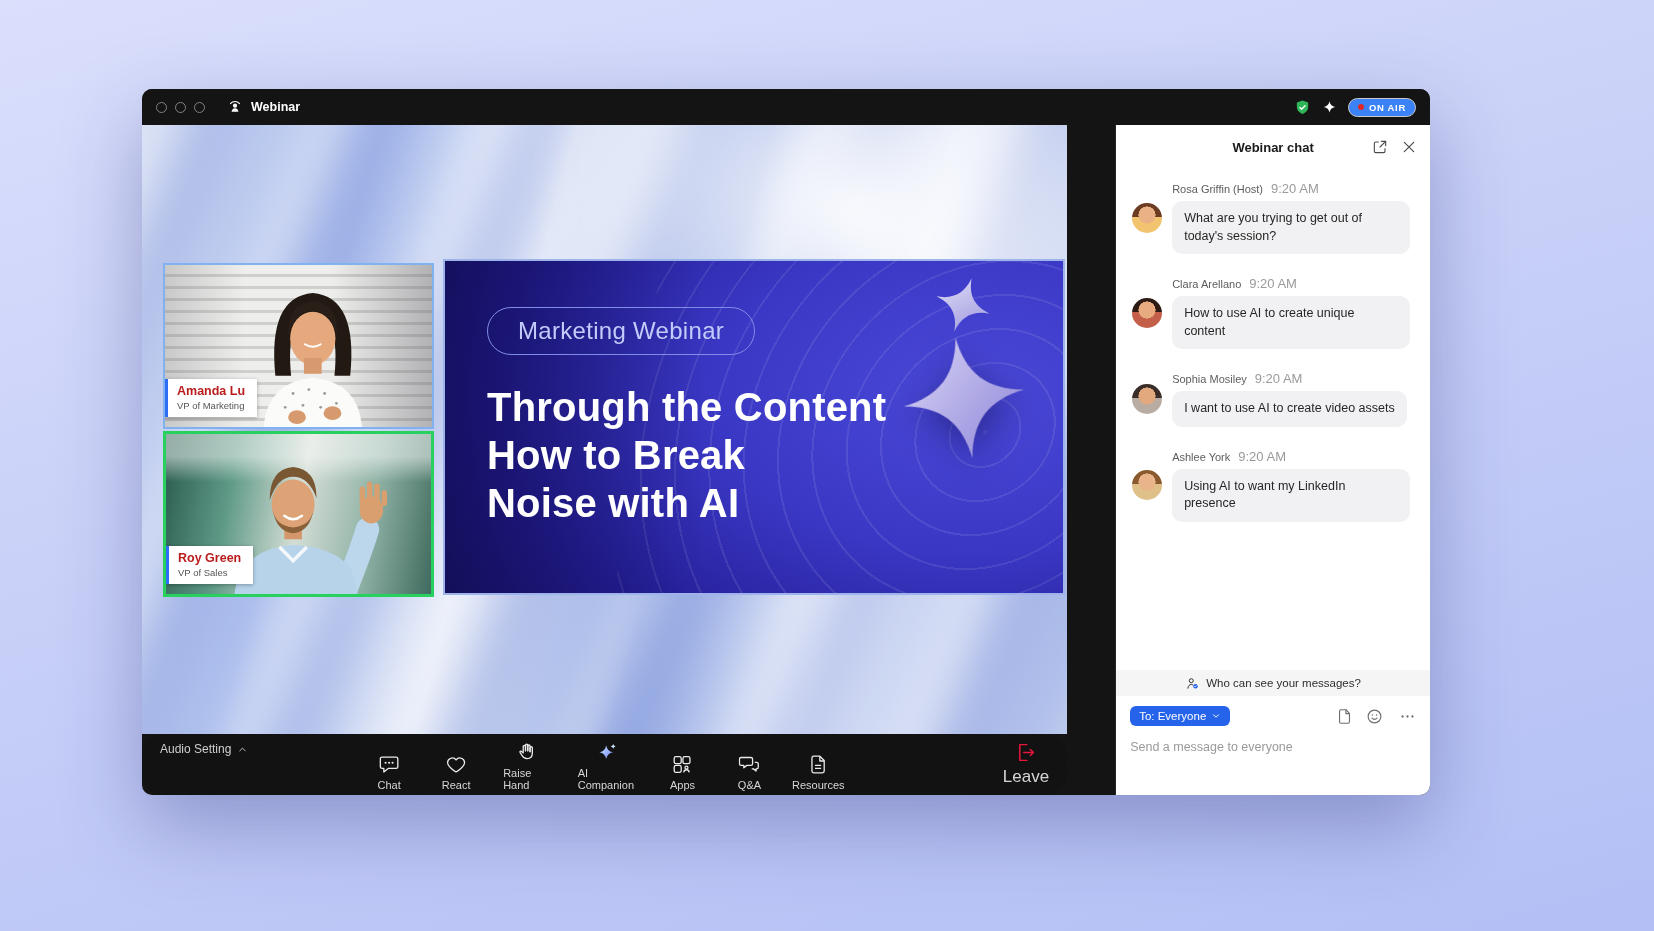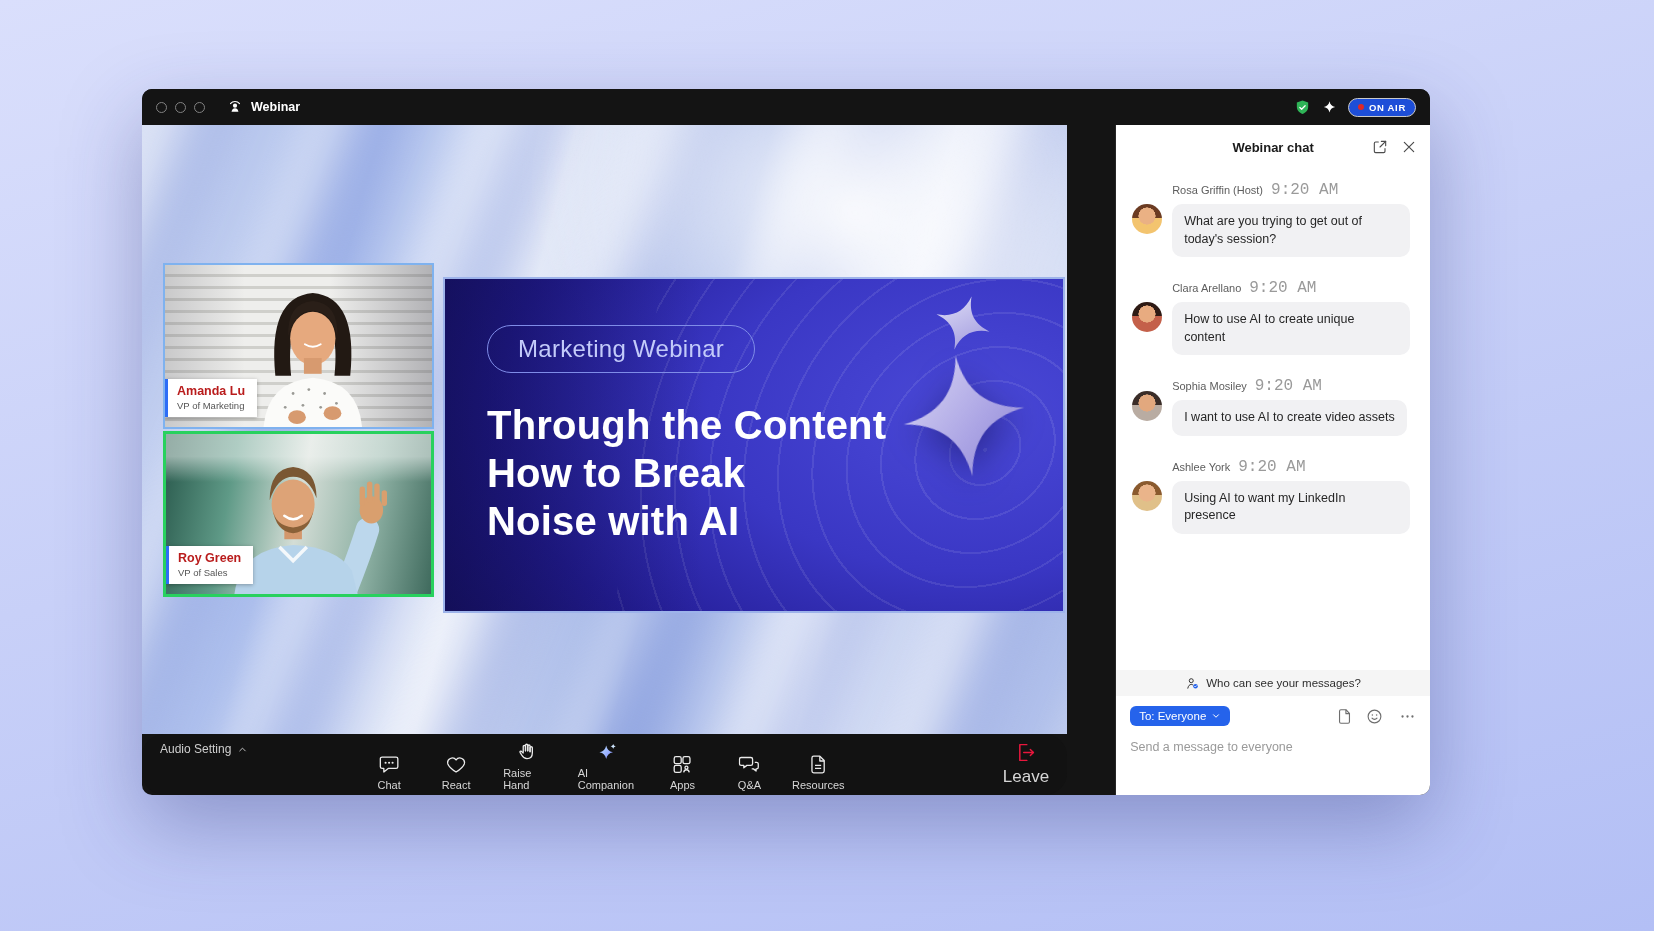--- a/index.html
+++ b/index.html
@@ -15,21 +15,21 @@
     box-shadow:0 30px 80px rgba(40,50,120,.35);
     display:flex; flex-direction:column;
   }
   
   .titlebar { flex:0 0 36px; background:#141414; display:flex; align-items:center; padding:0 14px; }
   .traffic { display:flex; gap:8px; margin-right:22px; }
   .tdot { width:11px; height:11px; border:1.5px solid #828282; border-radius:50%; }
   .title-group { display:flex; align-items:center; gap:8px; color:#fff; font-size:12.5px; font-weight:700; }
   .titlebar-right { margin-left:auto; display:flex; align-items:center; gap:11px; }
   .onair { display:flex; align-items:center; gap:5px; border:1px solid #c9c9c9; border-radius:999px;
-    padding:3px 9px; background:#1d4ed8; color:#fff; font-size:9.5px; font-weight:700; letter-spacing:.7px; }
+    padding:3px 9px; background:#3b82f6; color:#fff; font-size:9.5px; font-weight:700; letter-spacing:.7px; }
   .onair-dot { width:6px; height:6px; border-radius:50%; background:#e02828; }
   
   .body-row { flex:1; display:flex; min-height:0; }
   .stage-col { width:961px; display:flex; flex-direction:column; min-width:0; }
   .stage {
     flex:1; position:relative; overflow:hidden;
     background:linear-gradient(105deg,#cfd9f2 0%,#a9bcec 22%,#e8edf9 40%,#93a9e3 58%,#dde4f7 75%,#a9bae9 100%);
   }
   .stage .streaks {
     position:absolute; inset:-20%;
@@ -59,21 +59,21 @@
   .tile svg.person { position:absolute; inset:0; width:100%; height:100%; }
   .name-tag {
     position:absolute; left:0; bottom:10px; background:#fff;
     padding:5px 12px 6px 9px; border-left:3px solid #2e6df6;
     box-shadow:0 1px 4px rgba(0,0,0,.3); min-width:86px;
   }
   .name-tag .n { font-size:12.5px; font-weight:700; color:#b91c1c; white-space:nowrap; }
   .name-tag .t { font-size:9.5px; color:#555; margin-top:2px; white-space:nowrap; }
   
   .slide {
-    position:absolute; left:301px; top:152px; width:622px; height:336px;
+    position:absolute; left:301px; top:134px; width:622px; height:336px;
     border:2px solid #9db3ea; overflow:hidden;
     background:radial-gradient(140% 160% at 85% 40%, #4a49d8 0%, #3a37c4 30%, #241d96 55%, #191266 80%, #130d52 100%);
   }
   .slide .ripples {
     position:absolute; right:-150px; top:-90px; width:580px; height:580px;
     background:repeating-radial-gradient(circle at 60% 45%, rgba(255,255,255,.16) 0 2px, rgba(255,255,255,0) 2px 34px);
     opacity:.55; transform:skewX(-8deg);
   }
   .slide .vignette { position:absolute; inset:0;
     background:linear-gradient(90deg, rgba(10,8,60,.5), rgba(0,0,0,0) 42%); }
@@ -104,21 +104,21 @@
   .avatar { width:30px; height:30px; border-radius:50%; flex:0 0 30px;
     background:
       radial-gradient(circle at 50% 40%, var(--skin) 0 36%, rgba(0,0,0,0) 37%),
       linear-gradient(180deg, var(--hair) 0 46%, var(--bg) 46%);
   }
   .av-0 { --skin:#eab184; --hair:#6b3b22; --bg:#f3c46f; }
   .av-1 { --skin:#e8ab80; --hair:#2e1a14; --bg:#c4604a; }
   .av-2 { --skin:#e2a87e; --hair:#3a2d28; --bg:#b9aca2; }
   .av-3 { --skin:#eab48a; --hair:#8a5a2e; --bg:#e0c089; }
   .msg-meta { font-size:11px; color:#5d5d5d; margin-bottom:5px; display:flex; gap:8px; align-items:baseline; }
-  .msg-time { font-size:16px; color:#9a9a9a;font-family:Liberation Mono, monospace; }
+  .msg-time { font-size:13px; color:#9a9a9a; }
   .bubble { background:#f1f1f3; border-radius:10px; padding:9px 12px; font-size:12.5px; color:#262626;
     max-width:238px; width:fit-content; line-height:1.4; }
   .visibility { flex:0 0 26px; background:#f5f5f5; display:flex; align-items:center; justify-content:center;
     gap:6px; font-size:11.5px; color:#2e2e2e; }
   .visibility .ic { width:15px; height:15px; color:#333; }
   .composer { flex:0 0 99px; padding:10px 14px; }
   .composer-row { display:flex; align-items:center; }
   .to-pill { background:#2563eb; color:#fff; font-size:11.5px; border-radius:6px; padding:4px 9px;
     display:flex; gap:5px; align-items:center; cursor:pointer; }
   .to-pill .ic { width:10px; height:10px; }

